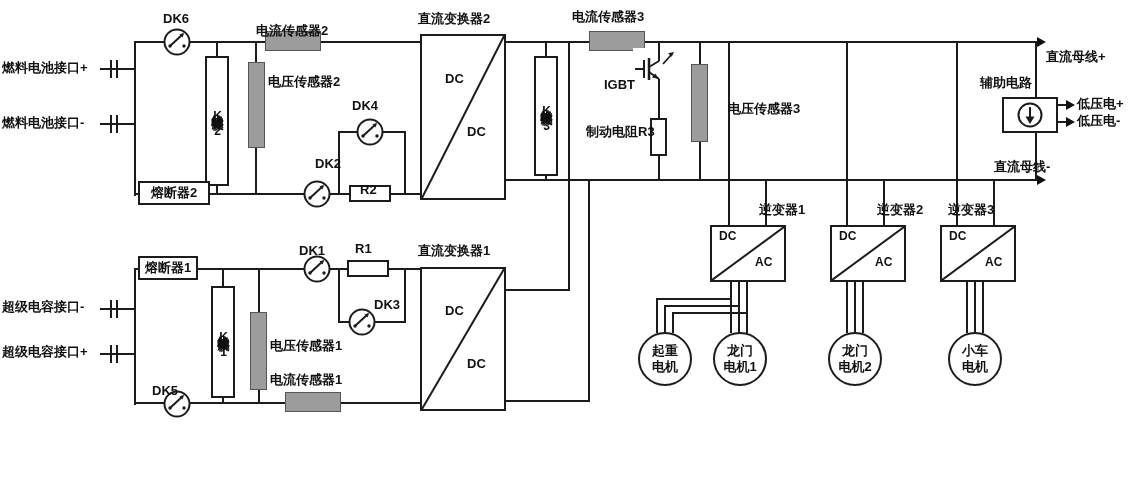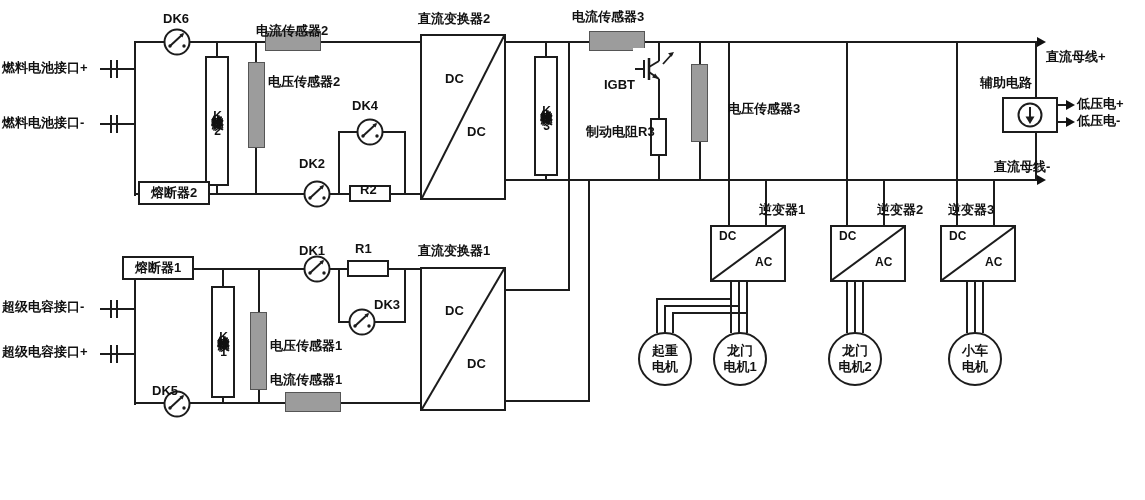--- a/index.html
+++ b/index.html
@@ -95,21 +95,21 @@
   <div class="gbox" style="left:285px;top:392px;width:56px;height:20px"></div>
   <div class="gbox" style="left:248px;top:62px;width:17px;height:86px"></div>
   <div class="gbox" style="left:691px;top:64px;width:17px;height:78px"></div>
   <div class="gbox" style="left:250px;top:312px;width:17px;height:78px"></div>
 
   <div class="vtext" style="left:205px;top:56px;width:24px;height:130px">绝缘检测仪K2</div>
   <div class="vtext" style="left:534px;top:56px;width:24px;height:120px">绝缘检测仪K3</div>
   <div class="vtext" style="left:211px;top:286px;width:24px;height:112px">绝缘检测仪K1</div>
 
   <div class="wbox" style="left:138px;top:181px;width:72px;height:24px">熔断器2</div>
-  <div class="wbox" style="left:122px;top:256px;width:72px;height:24px">熔断器1</div>
+  <div class="wbox" style="left:138px;top:256px;width:60px;height:24px">熔断器1</div>
   <div class="wbox" style="left:349px;top:185px;width:42px;height:17px"></div>
   <div class="wbox" style="left:347px;top:260px;width:42px;height:17px"></div>
   <div class="wbox" style="left:650px;top:118px;width:17px;height:38px"></div>
 
   <div class="obox" style="left:420px;top:34px;width:86px;height:166px">
     <svg class="diag" viewBox="0 0 82 162" preserveAspectRatio="none">
         <line x1="0" y1="162" x2="82" y2="0" stroke="#1c1c1c" stroke-width="2"></line>
       </svg>
     <span class="dct" style="left:23px;top:35px">DC</span>
     <span class="dct" style="left:45px;top:88px">DC</span>
@@ -233,21 +233,21 @@
   <span class="arr" style="left:1066px;top:117px"></span>
 
   <span class="lbl" style="left:163px;top:12px">DK6</span>
   <span class="lbl" style="left:256px;top:24px">电流传感器2</span>
   <span class="lbl" style="left:418px;top:12px">直流变换器2</span>
   <span class="lbl" style="left:572px;top:10px">电流传感器3</span>
   <span class="lbl" style="left:2px;top:61px">燃料电池接口+</span>
   <span class="lbl" style="left:2px;top:116px">燃料电池接口-</span>
   <span class="lbl" style="left:268px;top:75px">电压传感器2</span>
   <span class="lbl" style="left:352px;top:99px">DK4</span>
-  <span class="lbl" style="left:299px;top:157px">DK2</span>
+  <span class="lbl" style="left:315px;top:157px">DK2</span>
   <span class="lbl" style="left:360px;top:183px">R2</span>
   <span class="lbl" style="left:604px;top:78px">IGBT</span>
   <span class="lbl" style="left:586px;top:125px">制动电阻R3</span>
   <span class="lbl" style="left:728px;top:102px">电压传感器3</span>
   <span class="lbl" style="left:980px;top:76px">辅助电路</span>
   <span class="lbl" style="left:1046px;top:50px">直流母线+</span>
   <span class="lbl" style="left:1077px;top:97px">低压电+</span>
   <span class="lbl" style="left:1077px;top:114px">低压电-</span>
   <span class="lbl" style="left:994px;top:160px">直流母线-</span>
   <span class="lbl" style="left:759px;top:203px">逆变器1</span>

